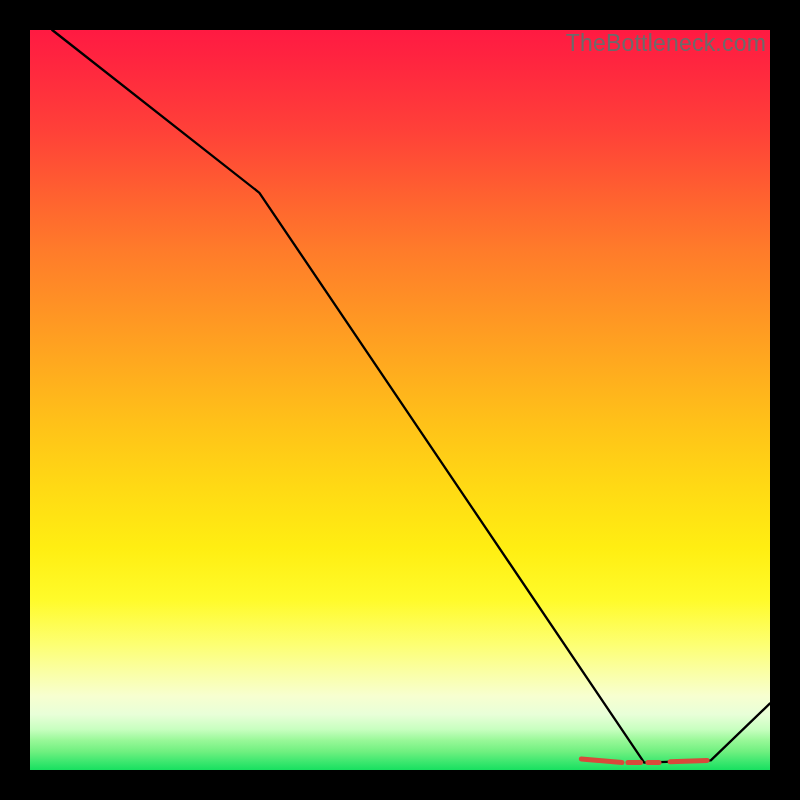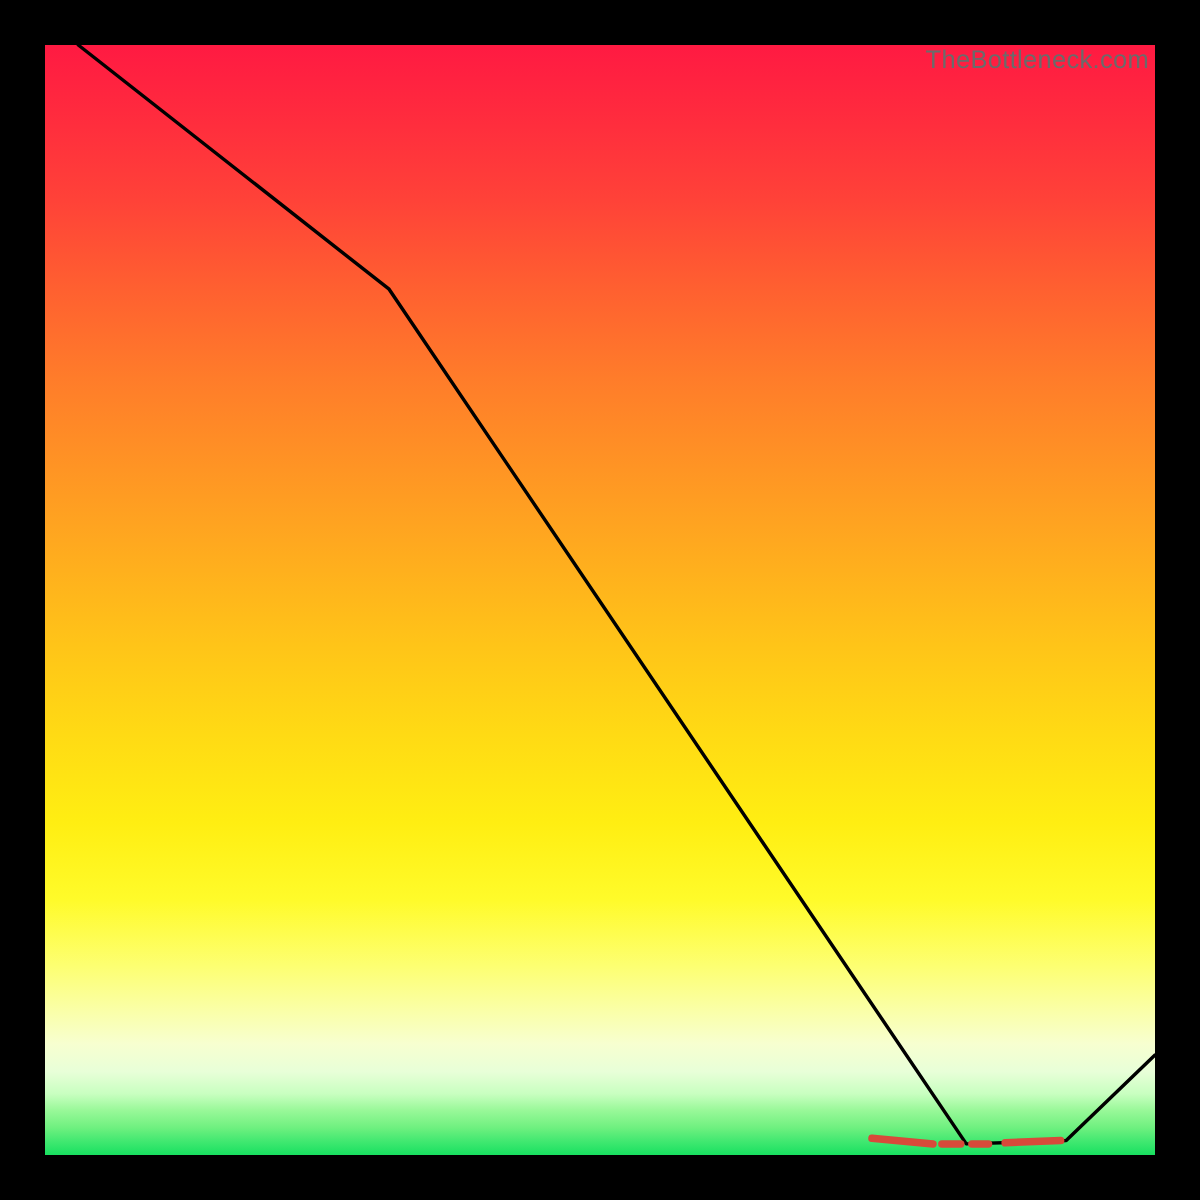--- a/index.html
+++ b/index.html
@@ -43,21 +43,21 @@
       #70f080 97.5%,
       #40e870 98.8%,
       #18e060 100%
     );
   }
   .watermark {
     position: absolute;
     top: 0px;
     right: 4px;
     font-family: Arial, Helvetica, sans-serif;
-    font-size: 17px;
+    font-size: 23px;
     color: #6b6b6b;
     font-weight: 500;
     letter-spacing: 0.2px;
   }
   svg.overlay {
     position: absolute;
     left: 0;
     top: 0;
     width: 740px;
     height: 740px;

